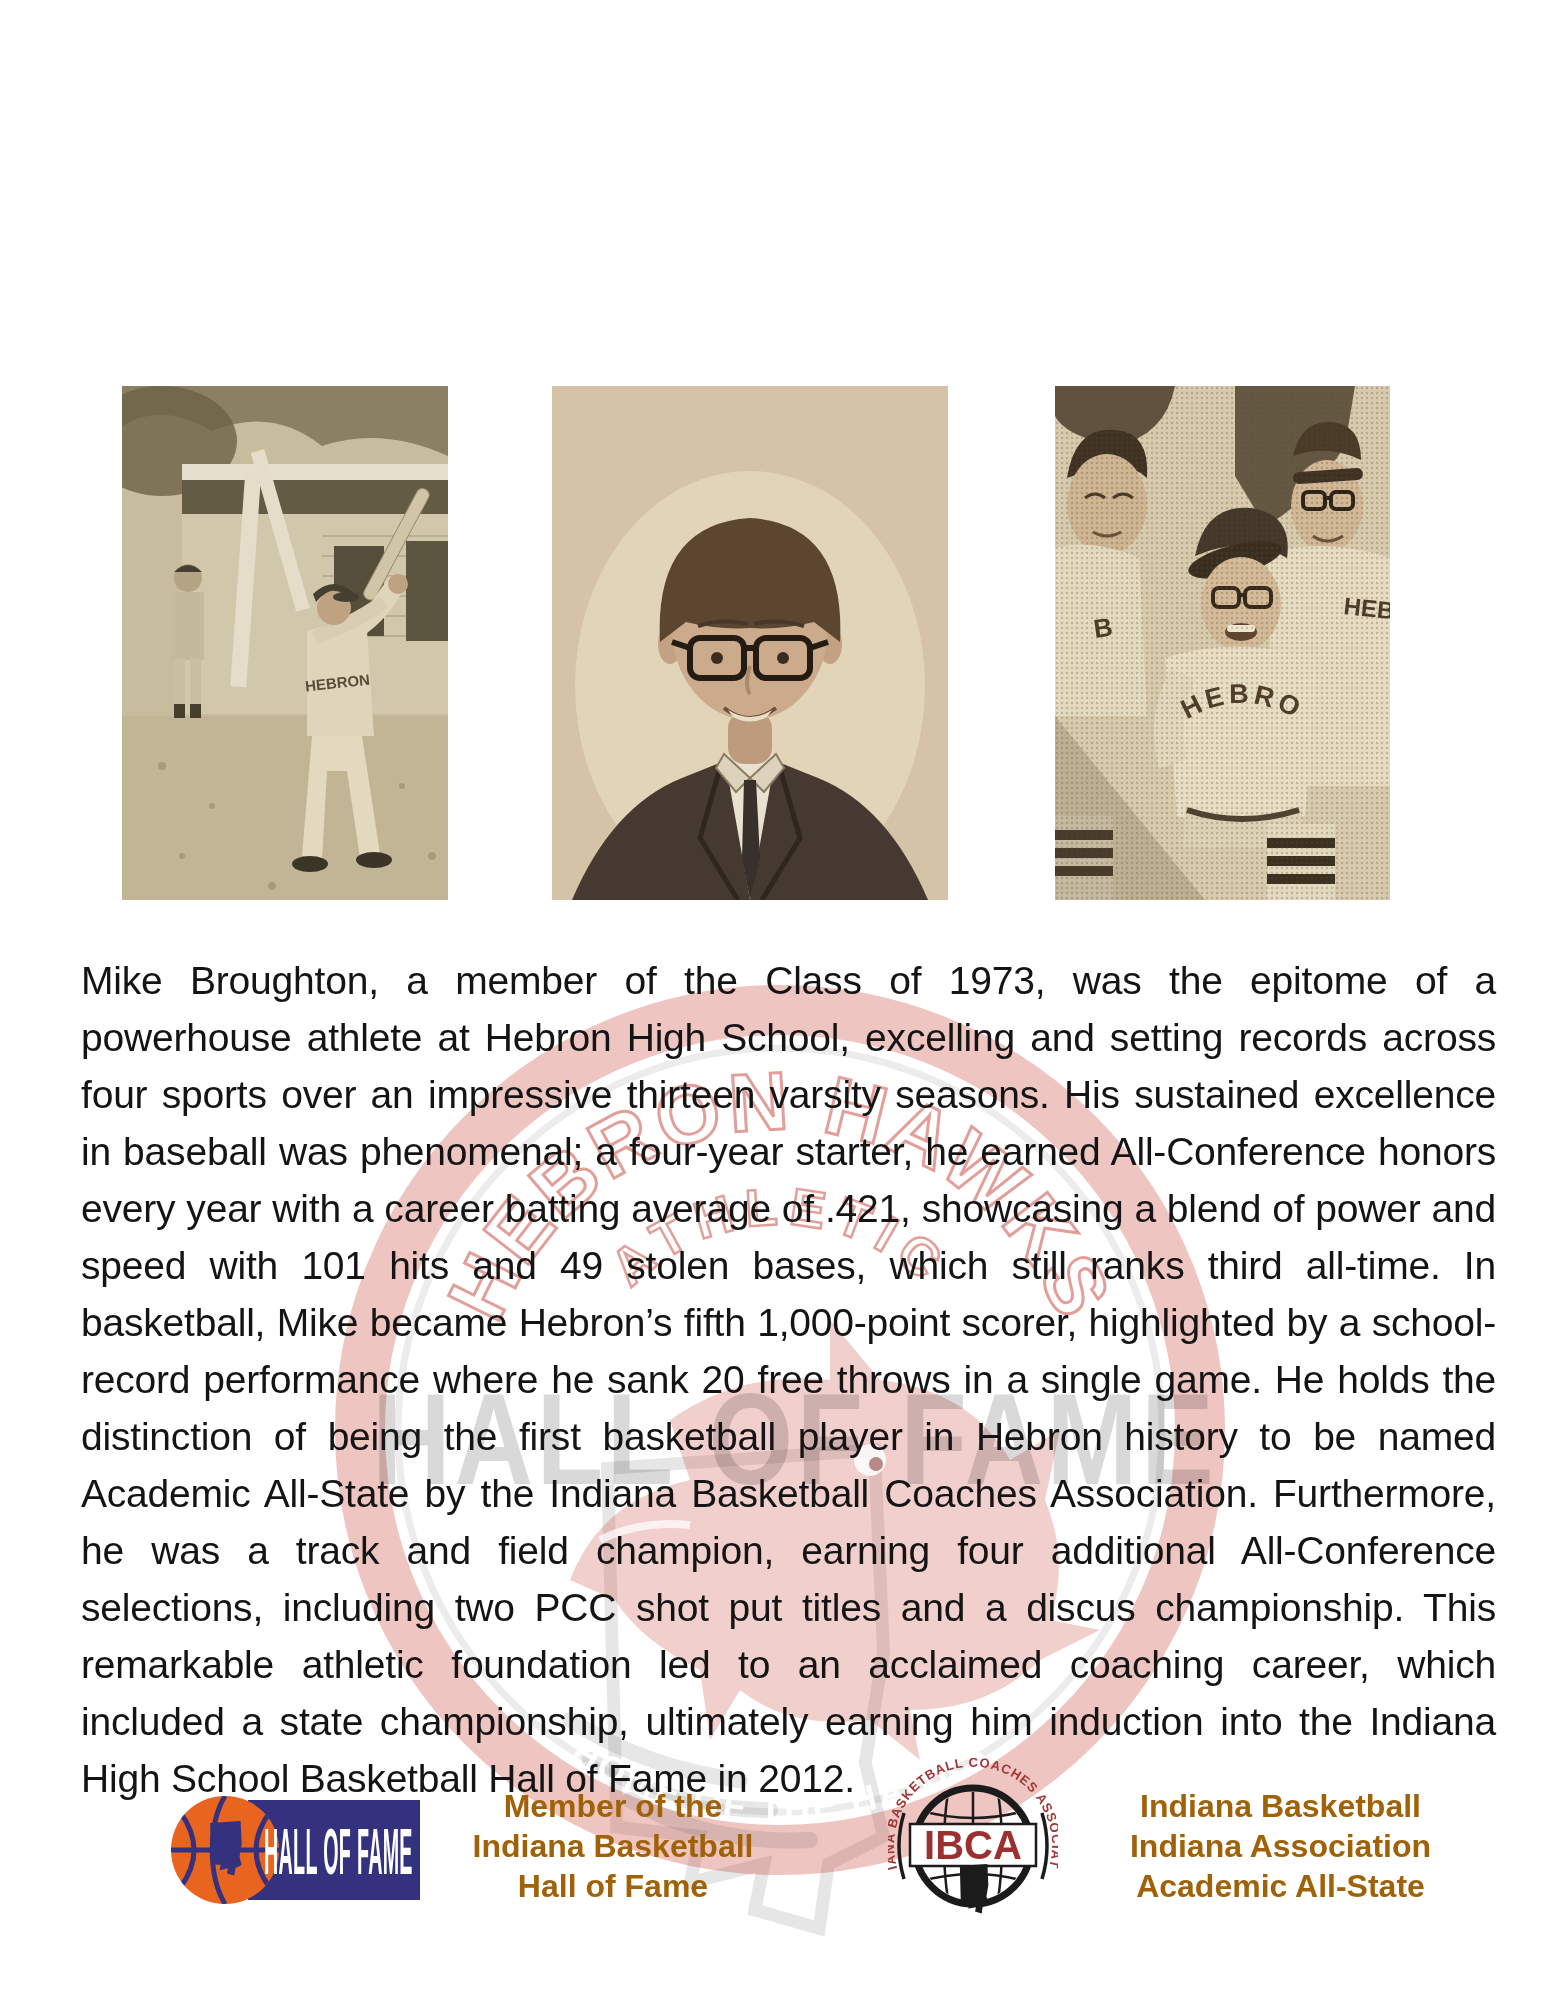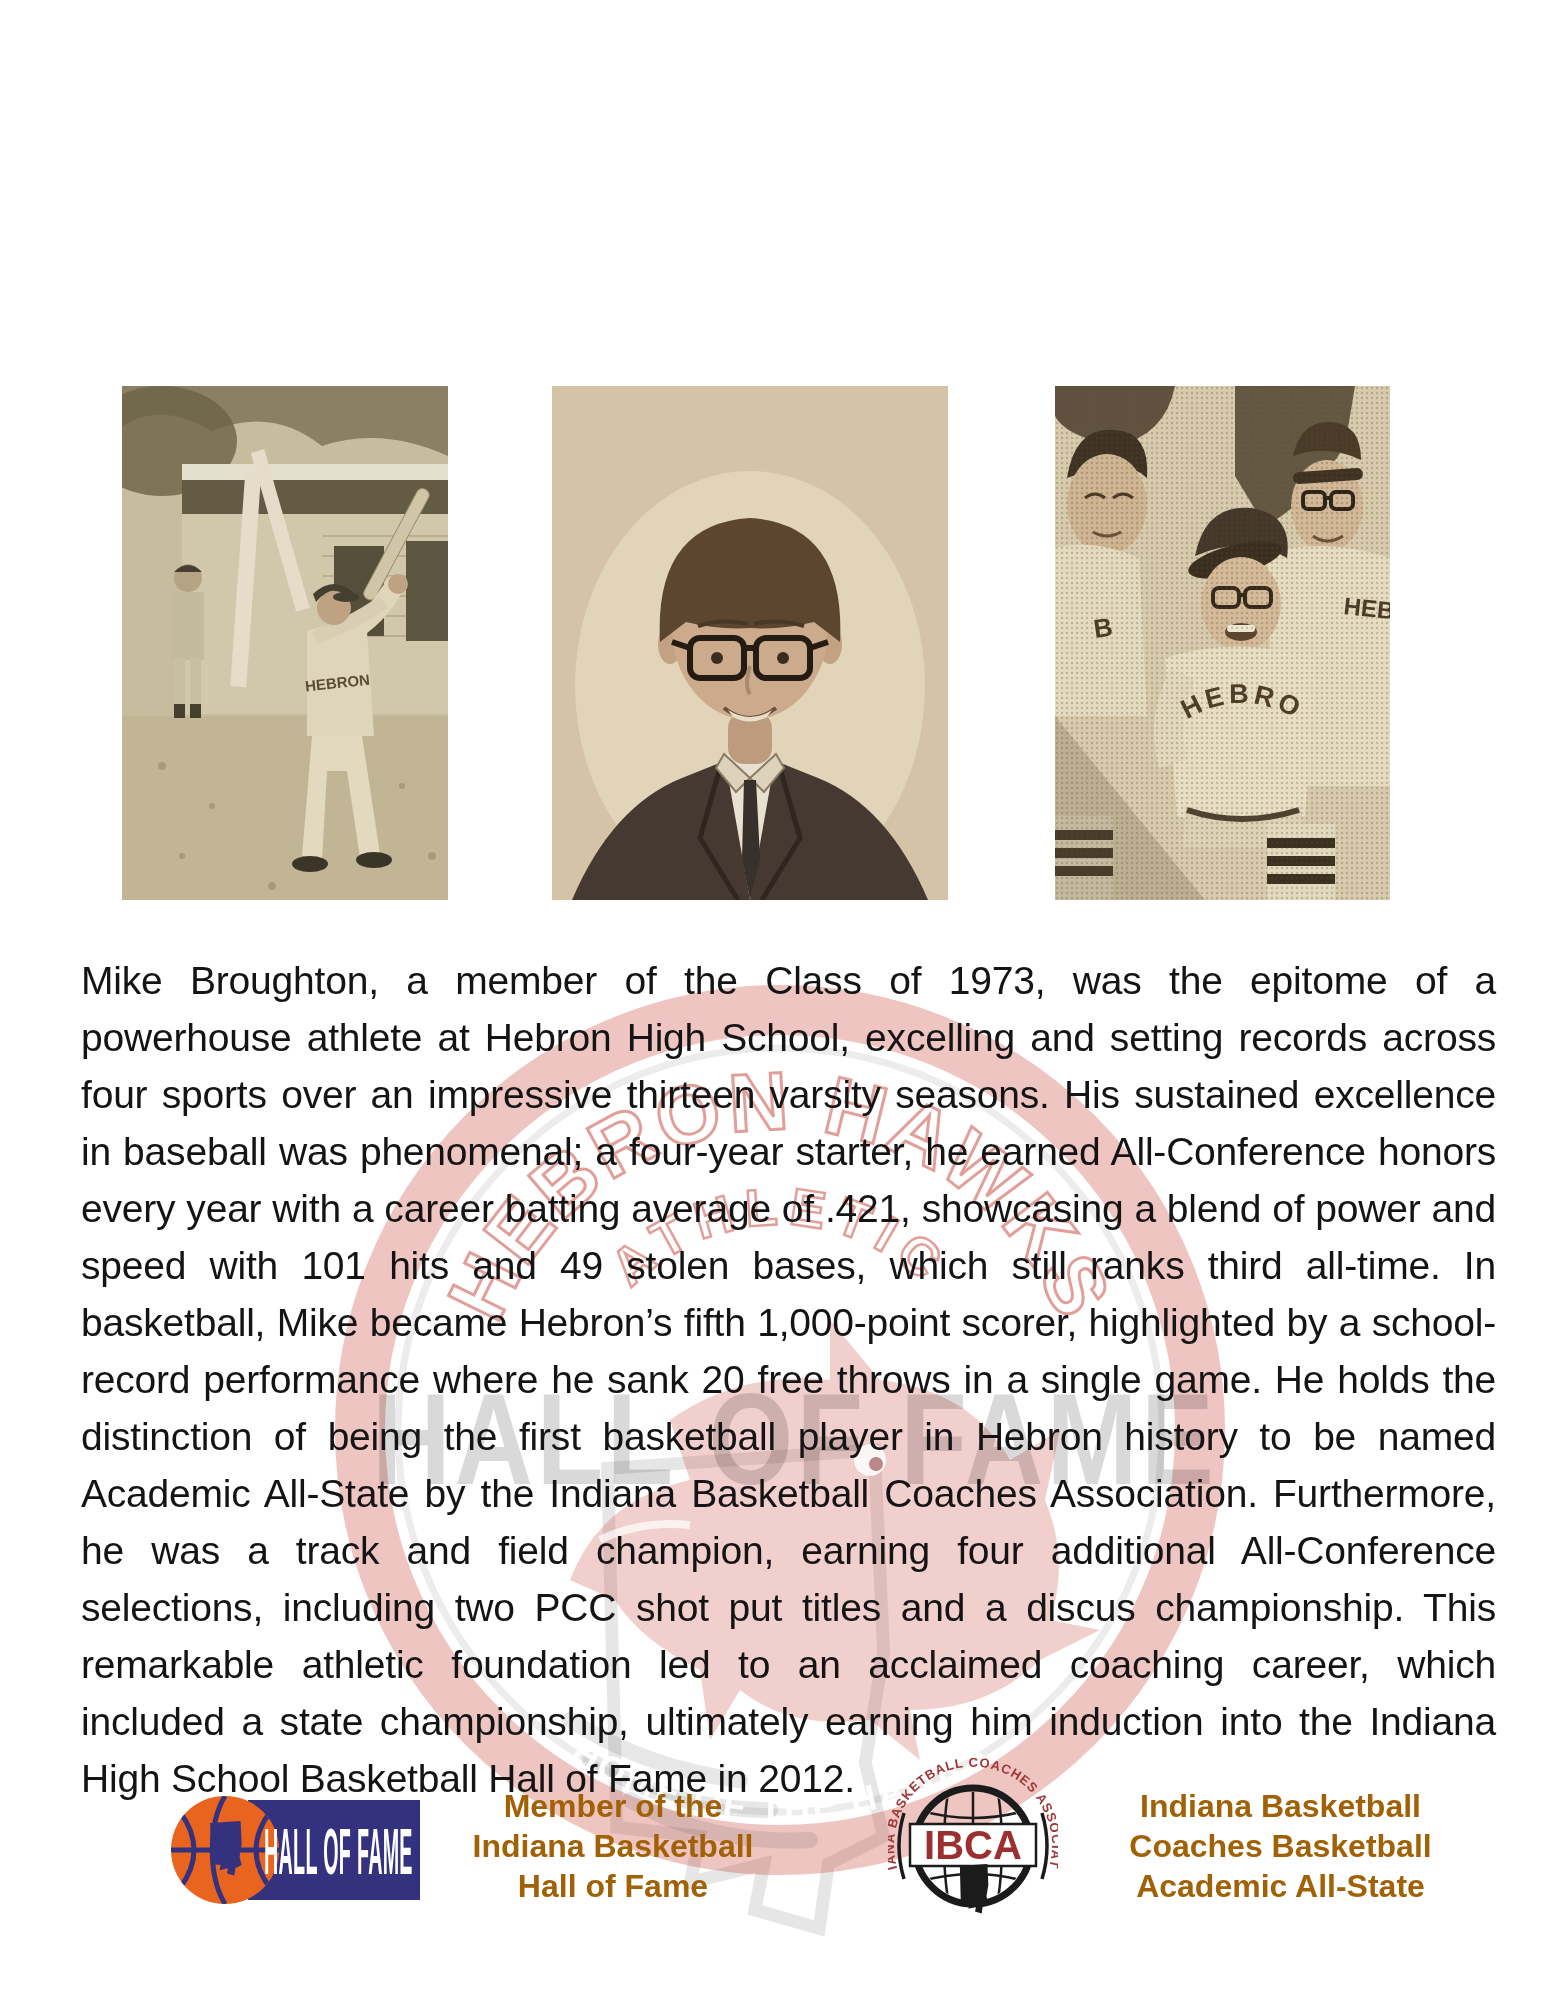--- a/index.html
+++ b/index.html
@@ -316,17 +316,17 @@
       <text x="85" y="101" text-anchor="middle" font-size="40" font-weight="bold" fill="#9c2f2f" font-family="Liberation Sans, sans-serif">IBCA</text>
       <path d="M3,2 L32,0 L33,22 L31,34 L33,42 L27,45 L26,52 L19,50 L20,45 L12,47 L13,42 L4,41 Z" transform="translate(69,106) scale(0.95)" fill="#1b1b1b"></path>
       <text font-size="13" font-weight="bold" fill="#a03838" letter-spacing="1" font-family="Liberation Sans, sans-serif">
         <textPath href="#ibcaArc" startOffset="50%" text-anchor="middle">INDIANA BASKETBALL COACHES ASSOCIATION</textPath>
       </text>
     </svg>
   </div>
 
   <div class="footer-el caption ibca-caption">
     <span>Indiana Basketball</span>
-    <span>Coaches Basketball</span>
+    <span>Indiana Association</span>
     <span>Academic All-State</span>
   </div>
 
 </div>
 
 </body></html>

